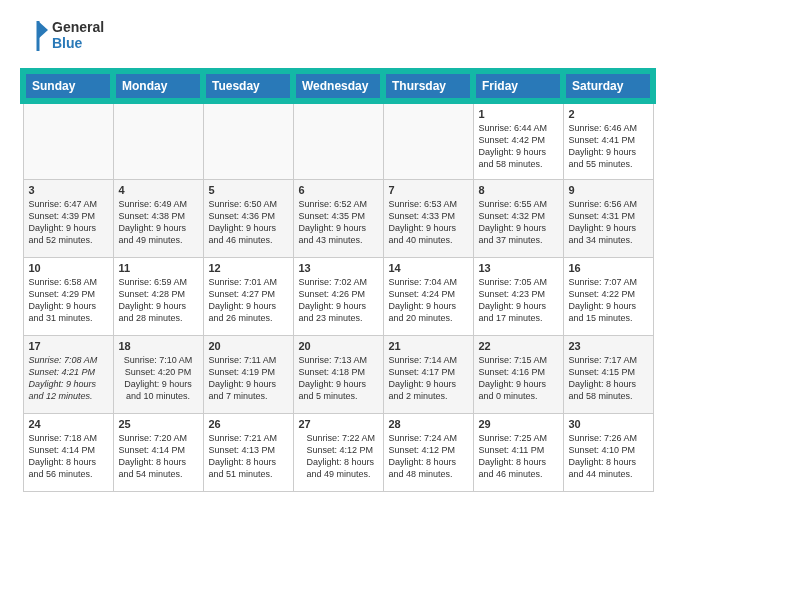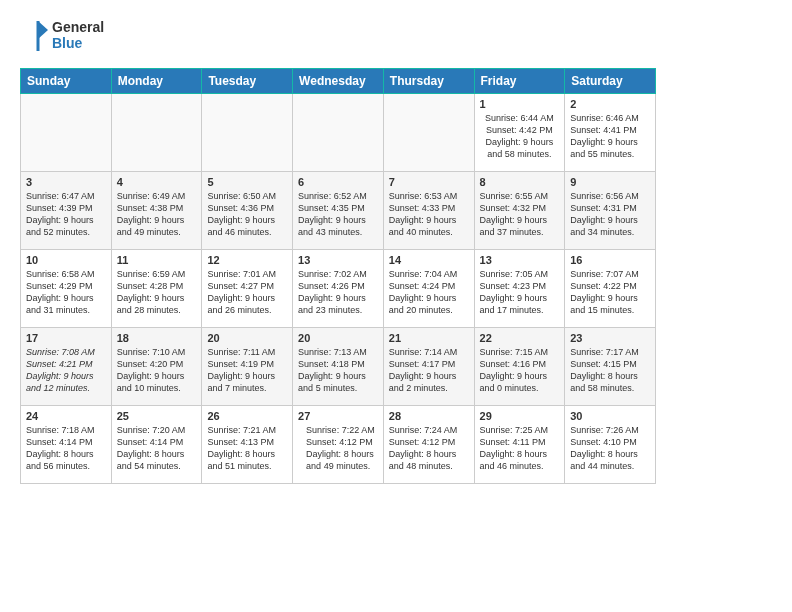--- a/index.html
+++ b/index.html
@@ -42,21 +42,21 @@
       width: 100%;
       border-collapse: collapse;
     }
     .calendar th {
       background: #2979b8;
       color: #fff;
       font-size: 12px;
       font-weight: bold;
       padding: 5px 6px;
       text-align: left;
-      border: 1px solid #14b8a6;
+      border: 6px solid #14b8a6;
     }
     .calendar td {
       border: 1px solid #ccc;
       vertical-align: top;
       padding: 4px 5px;
       font-size: 9.5px;
       color: #333;
       width: calc(100% / 7);
       height: 78px;
       background: #fff;
@@ -116,21 +116,21 @@
     </thead>
     <tbody id="calendar-body">
     <tr>
           <td class="empty"></td>
           <td class="empty"></td>
           <td class="empty"></td>
           <td class="empty"></td>
           <td class="empty"></td>
           <td>
             <span class="day-num">1</span>
-            <div class="day-info" style="white-space: pre-line; text-align: center;">Sunrise: 6:44 AM
+            <div class="day-info" style="white-space: pre-line;">Sunrise: 6:44 AM
 Sunset: 4:42 PM
 Daylight: 9 hours
 and 58 minutes.</div>
           </td>
           <td>
             <span class="day-num">2</span>
             <div class="day-info" style="white-space: pre-line;">Sunrise: 6:46 AM
 Sunset: 4:41 PM
 Daylight: 9 hours
 and 55 minutes.</div>
@@ -241,21 +241,21 @@
         <tr>
           <td>
             <span class="day-num">17</span>
             <div class="day-info" style="white-space: pre-line; font-style: italic;">Sunrise: 7:08 AM
 Sunset: 4:21 PM
 Daylight: 9 hours
 and 12 minutes.</div>
           </td>
           <td>
             <span class="day-num">18</span>
-            <div class="day-info" style="white-space: pre-line;">Sunrise: 7:10 AM
+            <div class="day-info" style="white-space: pre-line; text-align: center;">Sunrise: 7:10 AM
 Sunset: 4:20 PM
 Daylight: 9 hours
 and 10 minutes.</div>
           </td>
           <td>
             <span class="day-num">20</span>
             <div class="day-info" style="white-space: pre-line;">Sunrise: 7:11 AM
 Sunset: 4:19 PM
 Daylight: 9 hours
 and 7 minutes.</div>

